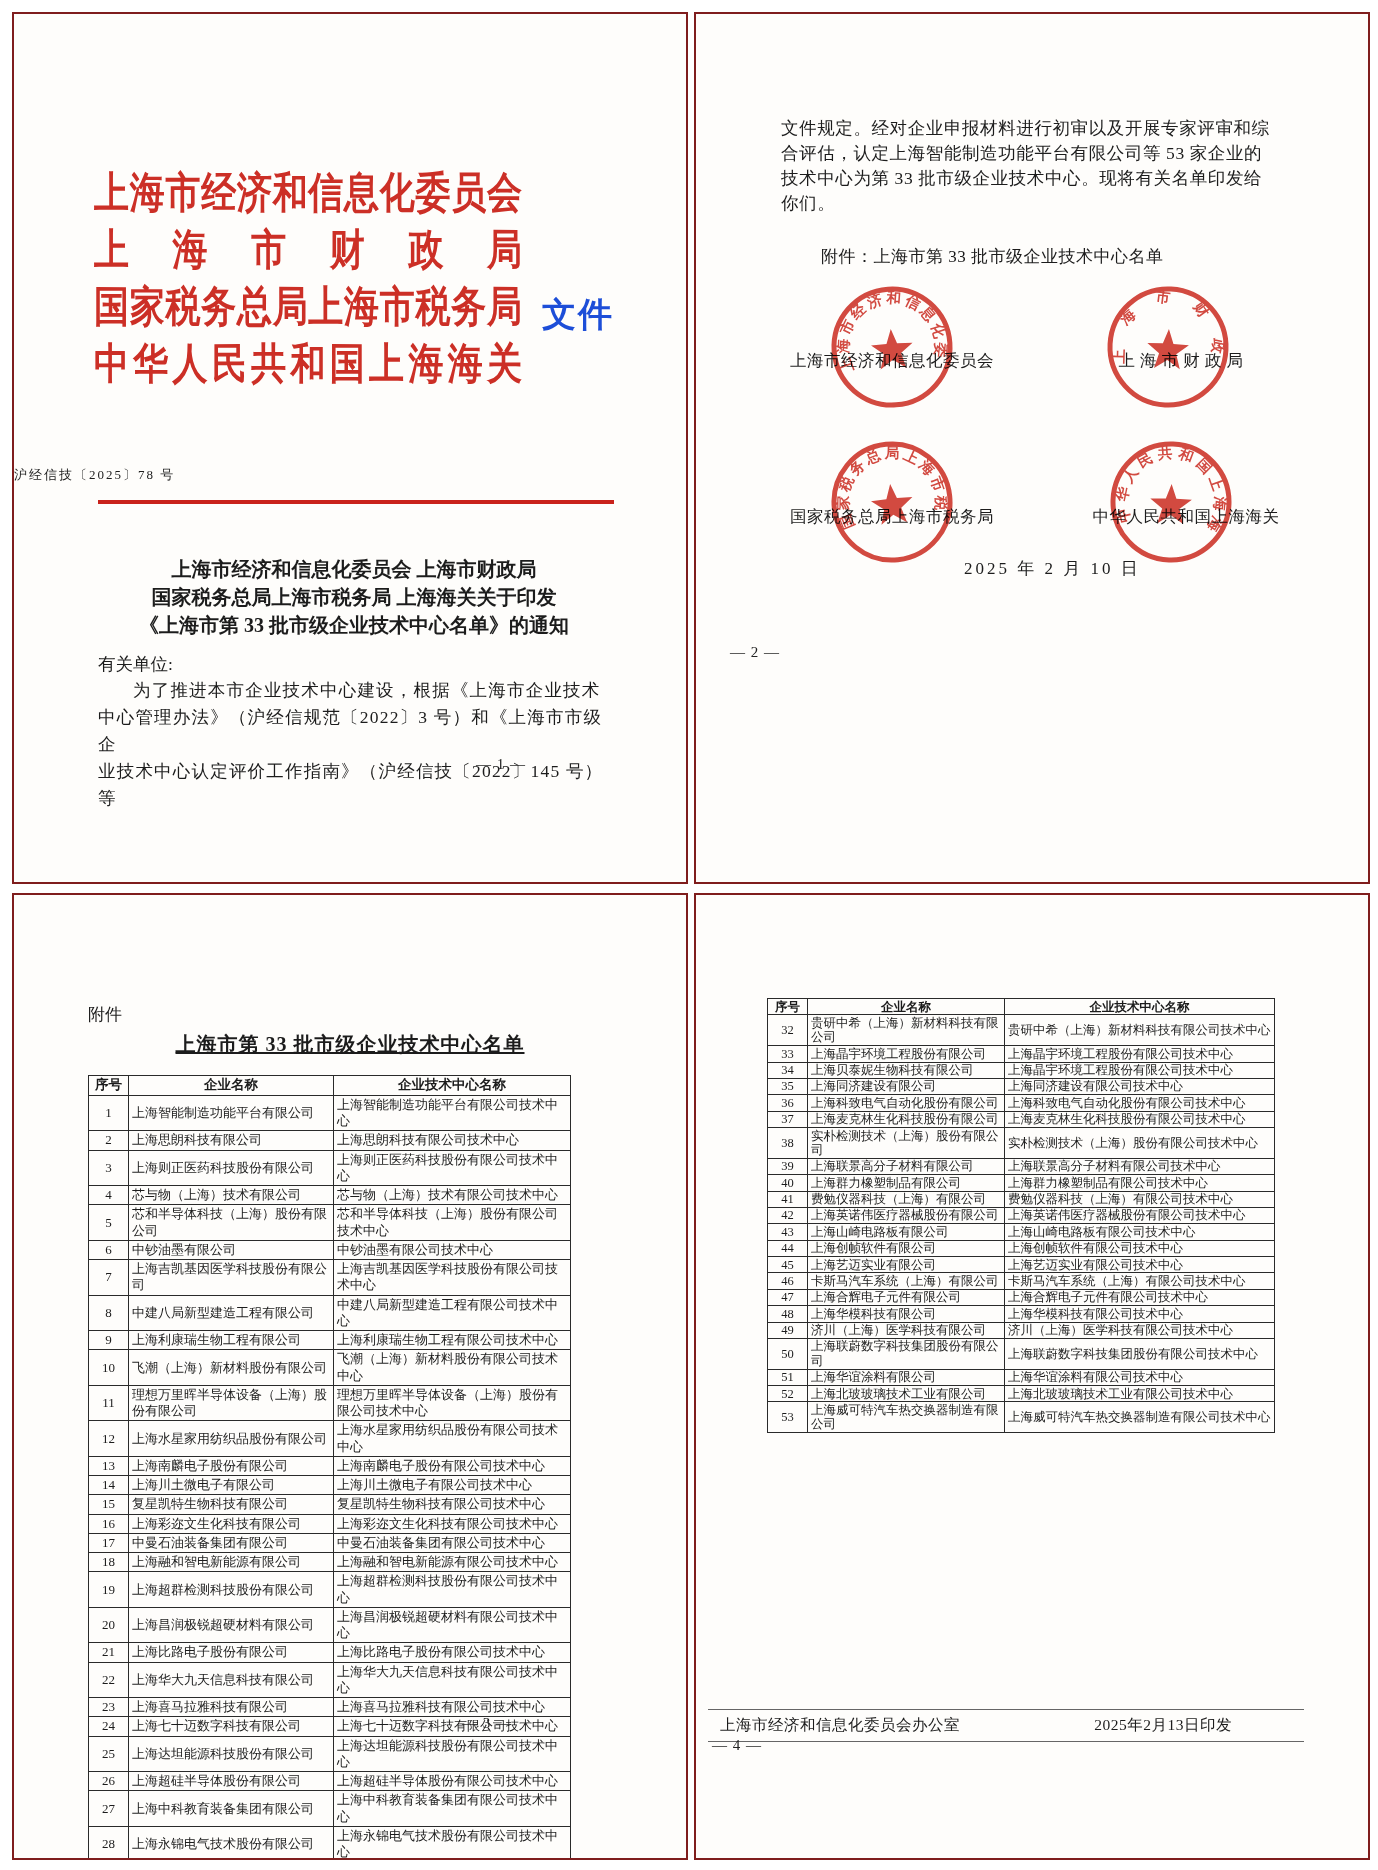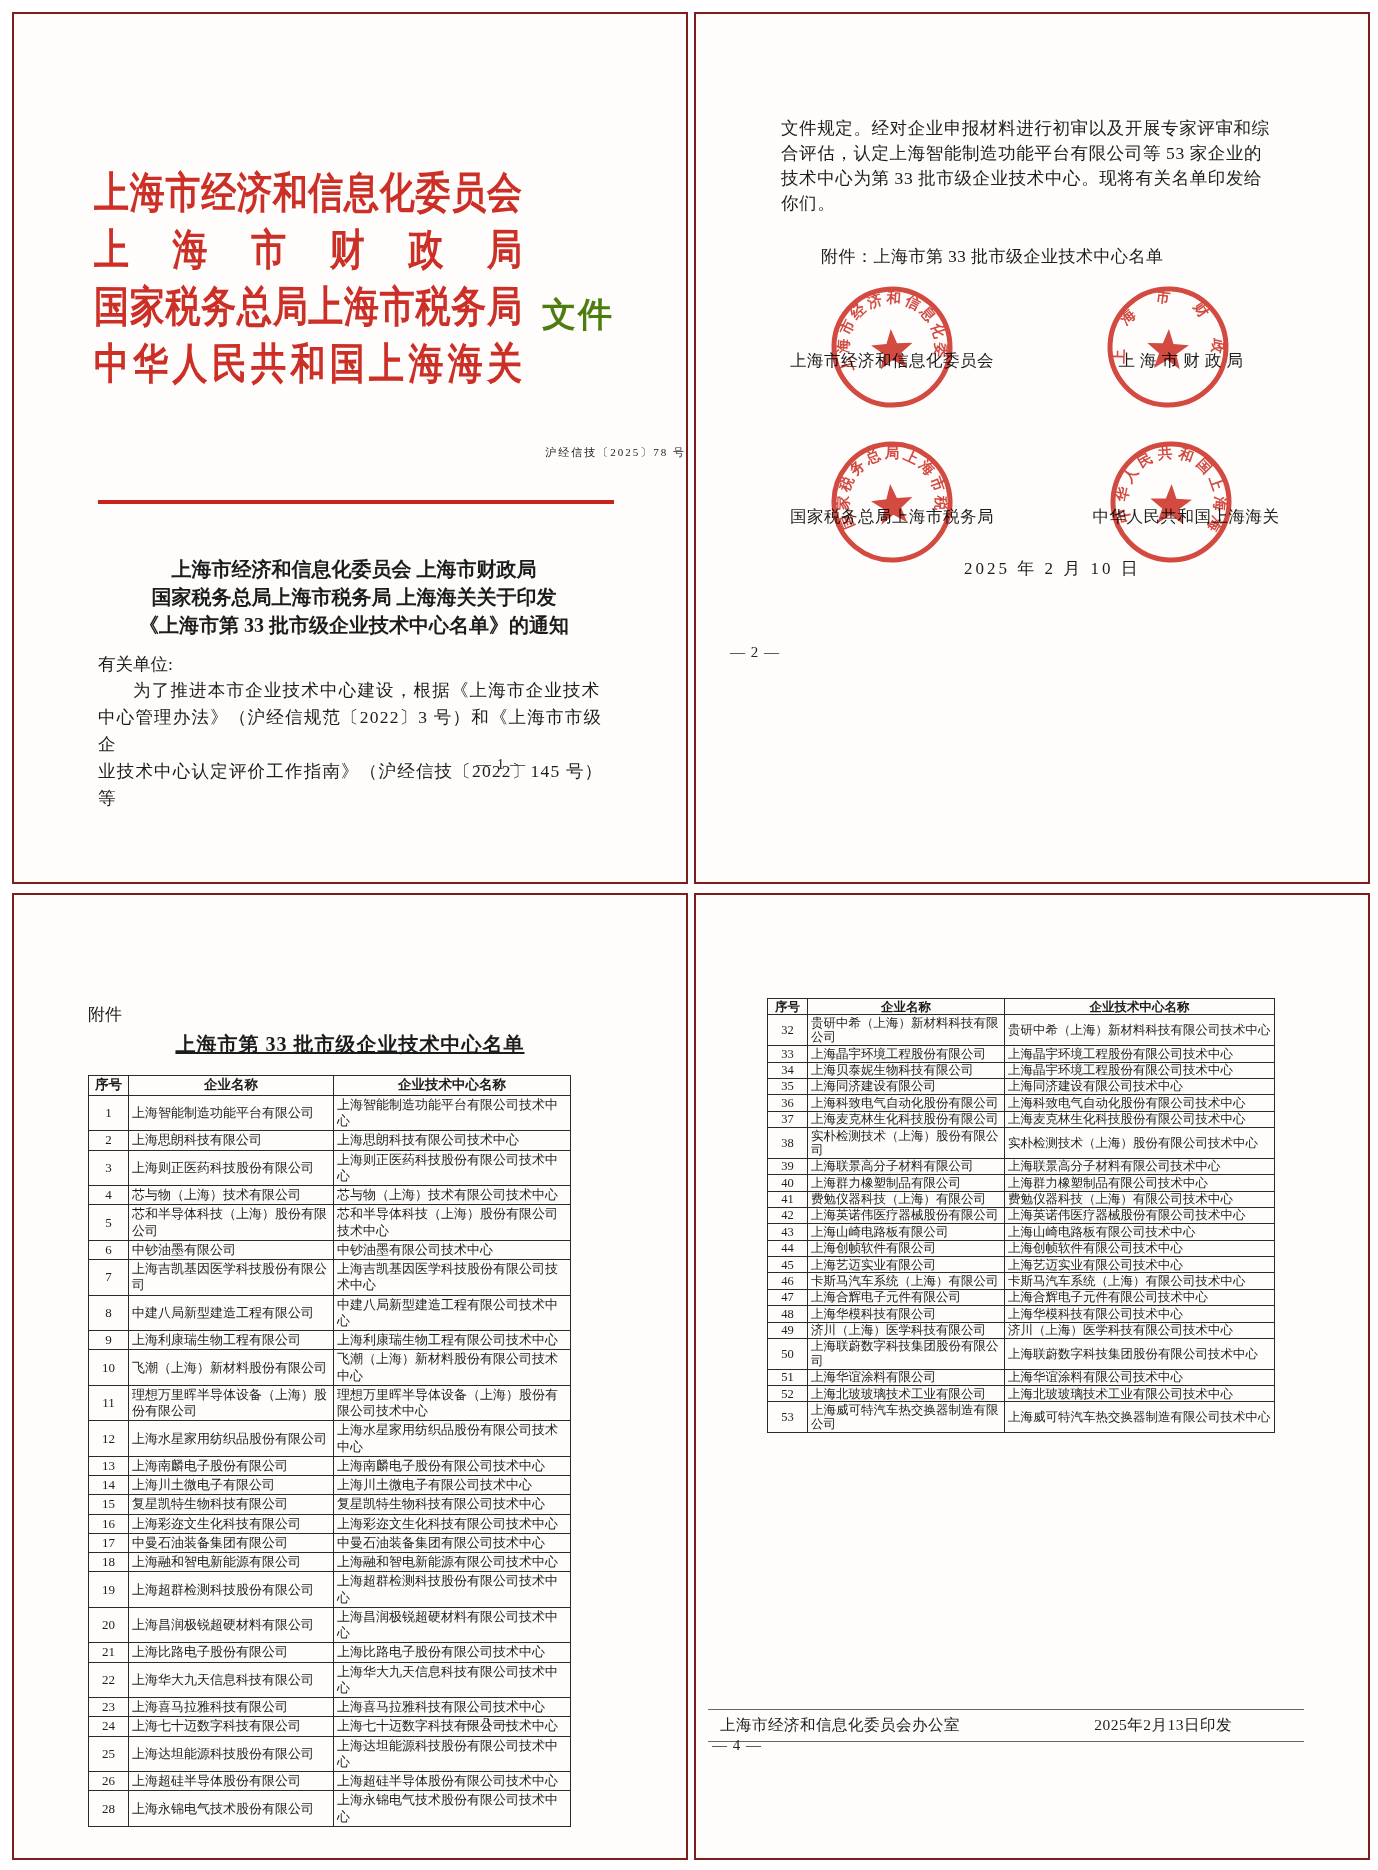--- a/index.html
+++ b/index.html
@@ -23,25 +23,25 @@
     position:absolute;left:80px;top:150px;width:428px;
   }
   .red-header .rh-line{
     height:57px;line-height:57px;font-weight:bold;font-size:35px;
     color:#cc2f26;text-align:justify;text-align-last:justify;
     transform:scaleY(1.22);transform-origin:center;
     white-space:nowrap;letter-spacing:0;
   }
   .doc-side-label{
     position:absolute;left:528px;top:278px;width:80px;
-    font-size:34px;font-weight:bold;color:#4d7c0f;letter-spacing:2px;
+    font-size:34px;font-weight:bold;color:#1d4ed8;letter-spacing:2px;
   }
   .doc-number{
-    position:absolute;left:0;top:431px;width:100%;text-align:right;
-    font-size:11px;letter-spacing:2px;
+    position:absolute;left:0;top:452px;width:100%;text-align:left;
+    font-size:13px;letter-spacing:2px;
   }
   .red-rule{
     position:absolute;left:84px;top:486px;width:516px;height:4px;
     background:#c9221b;
   }
   .doc-title{
     position:absolute;left:40px;top:541px;width:600px;text-align:center;
     font-size:20px;font-weight:bold;line-height:28px;
   }
   .salutation{
@@ -334,20 +334,25 @@
           <td class="c-idx">25</td>
           <td class="c-name">上海达坦能源科技股份有限公司</td>
           <td class="c-tech">上海达坦能源科技股份有限公司技术中心</td>
         </tr>
         <tr>
           <td class="c-idx">26</td>
           <td class="c-name">上海超硅半导体股份有限公司</td>
           <td class="c-tech">上海超硅半导体股份有限公司技术中心</td>
         </tr>
         <tr>
+          <td class="c-idx">27</td>
+          <td class="c-name">上海中科教育装备集团有限公司</td>
+          <td class="c-tech">上海中科教育装备集团有限公司技术中心</td>
+        </tr>
+        <tr>
           <td class="c-idx">28</td>
           <td class="c-name">上海永锦电气技术股份有限公司</td>
           <td class="c-tech">上海永锦电气技术股份有限公司技术中心</td>
         </tr>
       </tbody>
   </table>
   <div class="pagenum" id="p3num">— 3 —</div>
 </div>
 
 <div class="page" id="page-4">

